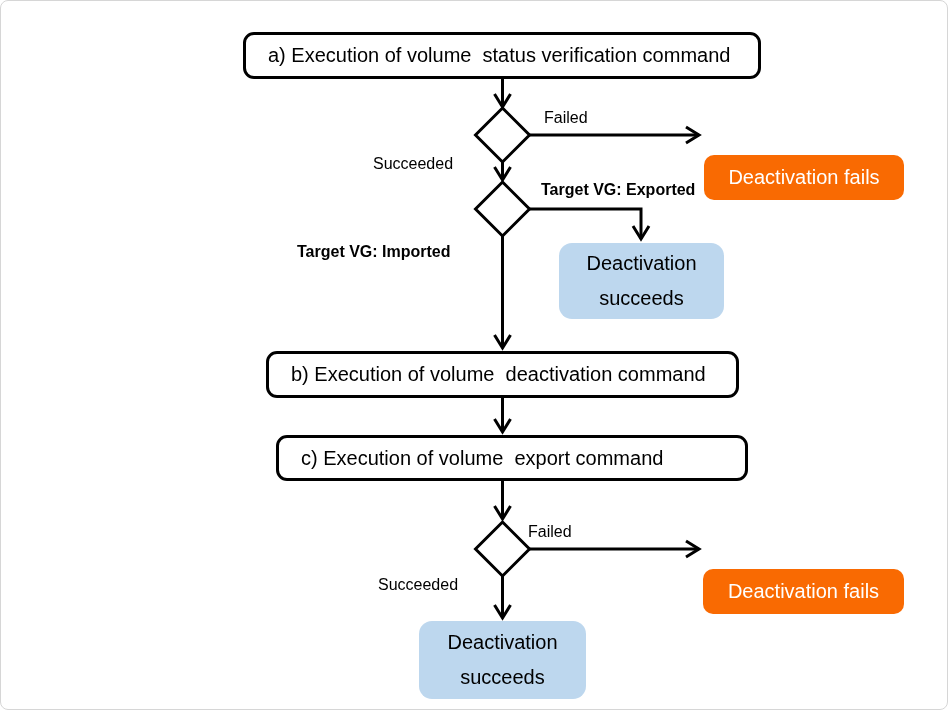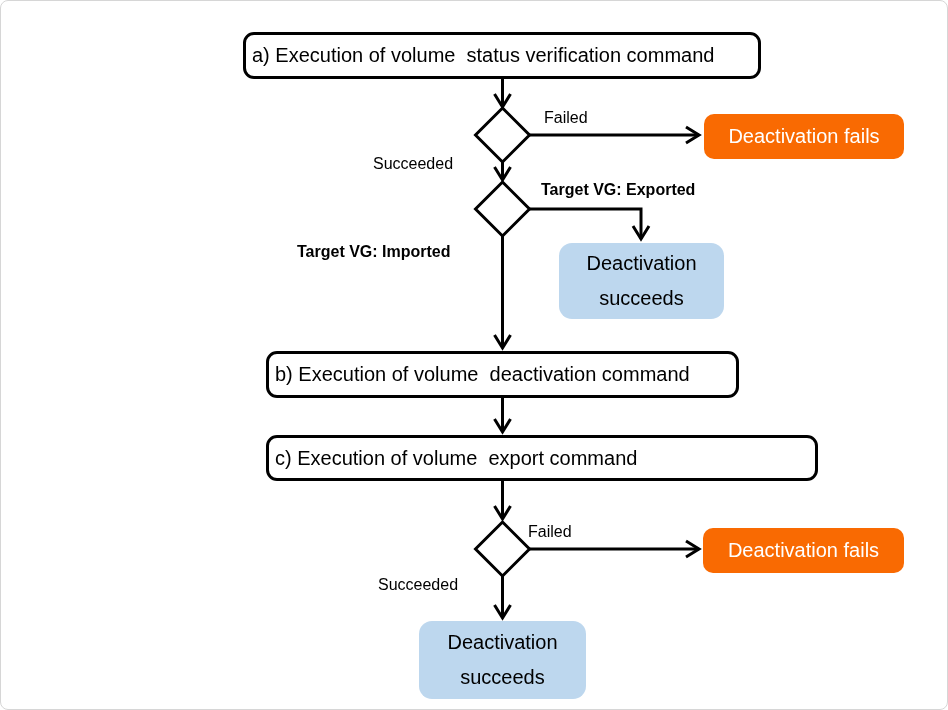--- a/index.html
+++ b/index.html
@@ -29,30 +29,31 @@
     display: flex;
     align-items: center;
     font-size: 20px;
     color: #000000;
     white-space: pre;
   }
   .process-box {
     background: #ffffff;
     border: 3px solid #000000;
     border-radius: 11px;
-    padding-left: 6px;
+    padding-left: 22px;
     justify-content: flex-start;
   }
   .fail-box {
     background: #f96a02;
     border: none;
     border-radius: 10px;
     color: #ffffff;
     justify-content: center;
     text-align: center;
+    margin-top: 41px;
   }
   .success-box {
     background: #bdd7ee;
     border: none;
     border-radius: 13px;
     flex-direction: column;
     justify-content: center;
     text-align: center;
     line-height: 27px;
     gap: 8px;
@@ -60,21 +61,21 @@
   .edge-label {
     position: absolute;
     font-size: 16px;
     color: #000000;
     white-space: pre;
     line-height: 24px;
   }
   
   #box-a      { left: 242px; top: 31px;  width: 518px; height: 47px; }
   #box-b      { left: 265px; top: 350px; width: 473px; height: 47px; text-align: center; }
-  #box-c      { left: 265px; top: 434px; width: 552px; height: 46px; }
+  #box-c      { left: 275px; top: 434px; width: 472px; height: 46px; }
   #fail-top     { left: 703px; top: 113px; width: 200px; height: 45px; }
   #fail-bottom  { left: 702px; top: 527px; width: 201px; height: 45px; }
   #success-right  { left: 558px; top: 242px; width: 165px; height: 76px; }
   #success-bottom { left: 418px; top: 620px; width: 167px; height: 78px; }
   #label-failed-top       { left: 543px; top: 105px; }
   #label-succeeded-top    { left: 372px; top: 151px; }
   #label-target-exported  { left: 540px; top: 177px; font-weight: bold; }
   #label-target-imported  { left: 296px; top: 239px; font-weight: bold; }
   #label-failed-bottom    { left: 527px; top: 519px; }
   #label-succeeded-bottom { left: 377px; top: 572px; }

